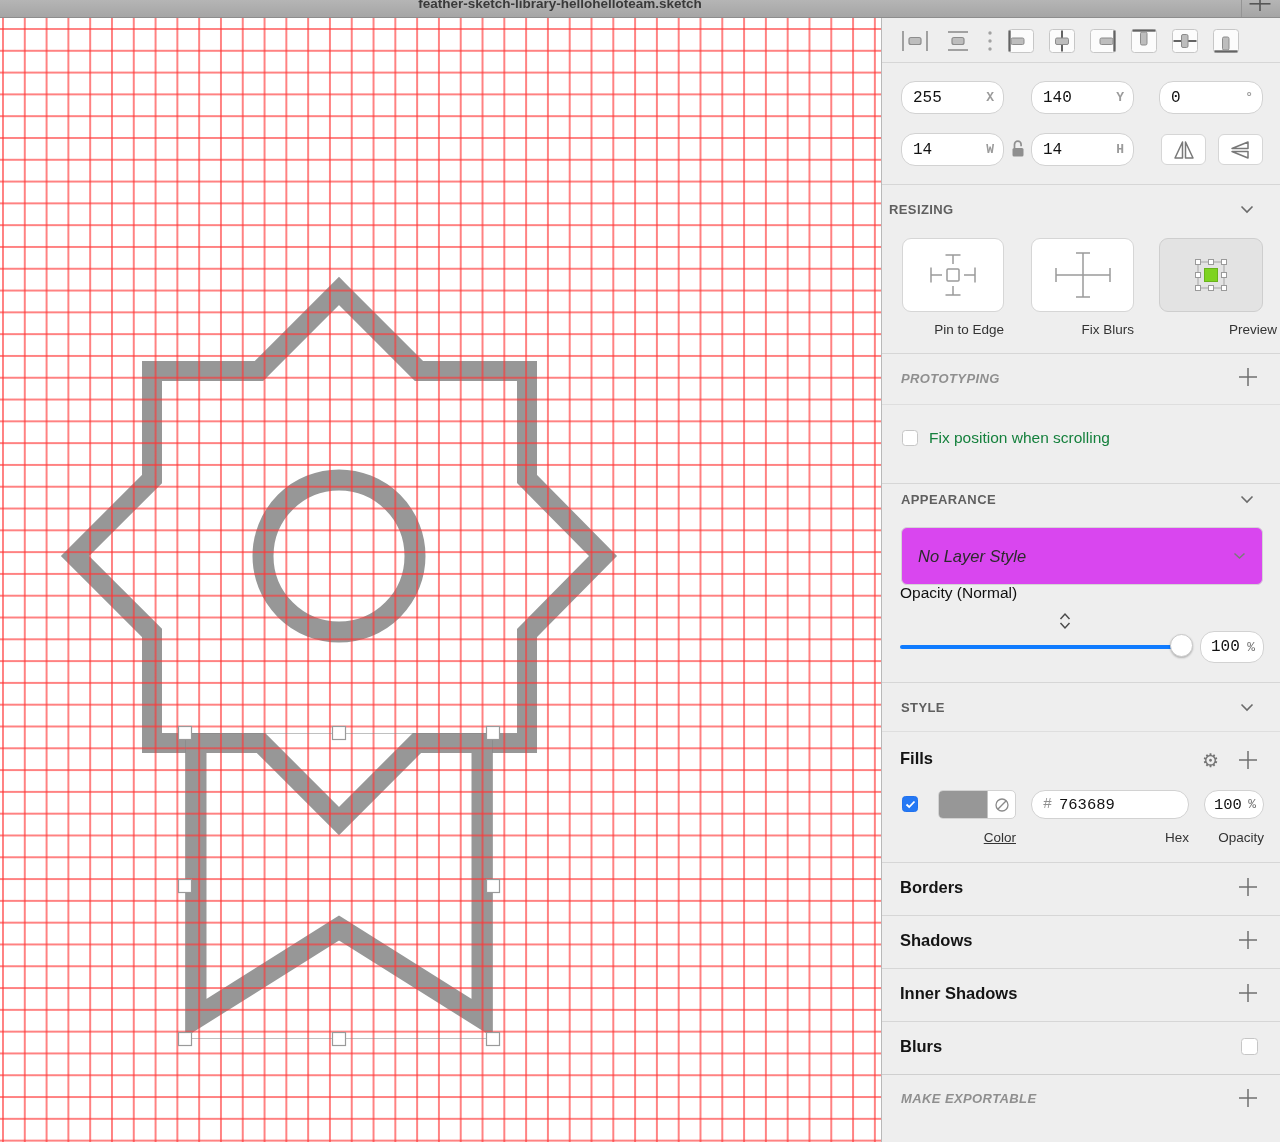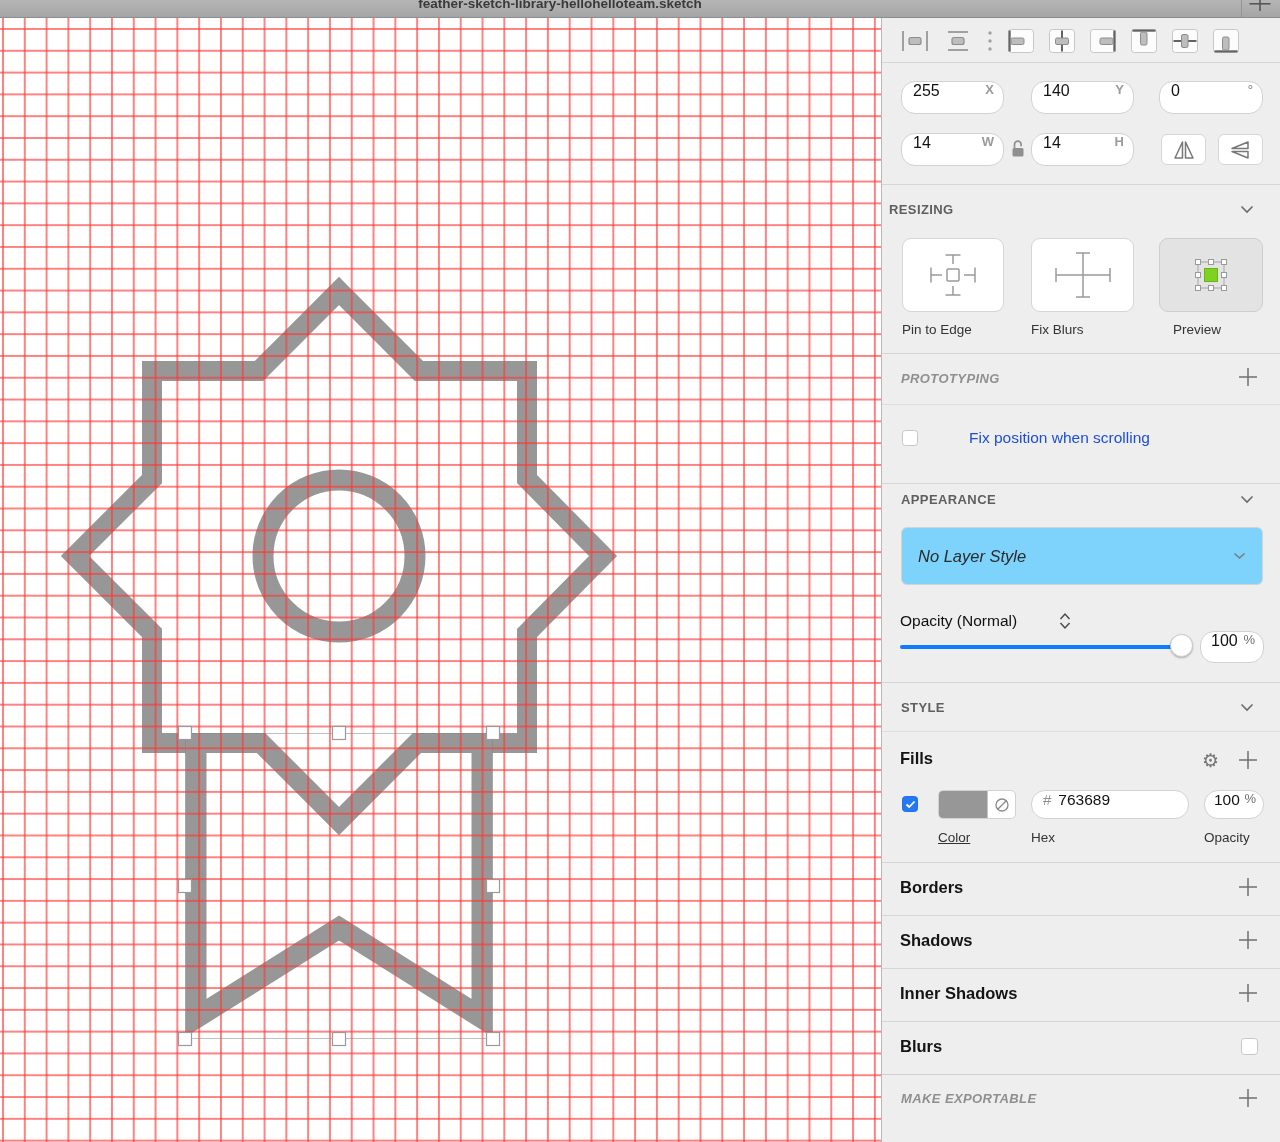--- a/index.html
+++ b/index.html
@@ -29,60 +29,60 @@
   #panel { position:absolute; left:881px; top:18px; width:399px; height:1124px;
            background:#eeeeee; border-left:1px solid #b9b9b9; z-index:10; }
   #panel .divider { position:absolute; left:0; width:399px; height:1px; background:#d6d6d6; }
   #panel .thin    { background:#dedede; }
 
   .hdr { position:absolute; font-size:13px; font-weight:700; letter-spacing:0.4px; color:#5f5f5f; }
   .hdr.dim { color:#8f8f8f;font-style:italic; }
   .rowtitle { position:absolute; font-size:16.5px; font-weight:700; color:#141414; }
 
   .field { position:absolute; height:33px; background:#fff; border:1px solid #d2d2d2;
-           border-radius:14px; display:flex; padding:0 9px 0 11px; }
+           border-radius:14px; display:flex; align-items:center; padding:0 9px 0 11px;font-family:Liberation Mono, monospace; }
   .field .val { flex:1; font-size:16px; color:#111; }
   .field .sfx { font-size:13px; color:#9b9b9b; font-weight:700; }
   .smallfield { height:29px; }
   .smallfield .val { font-size:15.5px; }
 
   .btn { position:absolute; background:#fff; border:1px solid #d6d6d6; border-radius:6px;
          display:flex; align-items:center; justify-content:center; }
   .bigbtn { border-radius:9px; }
 
-  .caption { position:absolute; font-size:13.5px; color:#333; text-align:left; }
+  .caption { position:absolute; font-size:13.5px; color:#333; text-align:right; }
 
   .checkbox { position:absolute; width:16px; height:16px; border-radius:3.5px;
               background:#fff; border:1px solid #c6c6c6; }
   .checkbox.on { background:#2478f4; border-color:#2071ee; display:flex;
                  align-items:center; justify-content:center; }
 
   .plusbtn { position:absolute; width:20px; height:20px; }
   .chev    { position:absolute; width:14px; height:9px; }
 
   .alignrow { position:absolute; left:18px; top:10px; display:flex; align-items:center; gap:13px; }
   .alicon { display:block; }
 
-  #dropdown { position:absolute; left:19px; top:509px; width:362px; height:58px; background:#7dd3fc;
+  #dropdown { position:absolute; left:19px; top:509px; width:362px; height:58px; background:#d946ef;
               border:1px solid #d4d4d4; border-radius:6px; display:flex; align-items:center;
               padding:5px 16px; }
   #dropdown .ddtext { flex:1; font-size:16.5px; font-style:italic; color:#2b2b2b; }
 
   #slider-track { position:absolute; left:18px; top:627px; width:292px; height:4px;
                   border-radius:2px; background:#0f7bff; }
   #slider-thumb { position:absolute; left:288px; top:616px; width:23px; height:23px; border-radius:50%;
                   background:#fff; border:1px solid #c9c9c9; box-shadow:0 1px 2px rgba(0,0,0,0.25); }
 
   .swatchbtn { position:absolute; left:56px; top:772px; width:78px; height:29px; background:#fff;
                border:1px solid #d2d2d2; border-radius:5px; display:flex; overflow:hidden; }
   .swatchbtn .sw { width:49px; height:100%; border-right:1px solid #c4c4c4; }
   .swatchbtn .pat { flex:1; display:flex; align-items:center; justify-content:center; }
 
   .gear { position:absolute; font-size:19px; color:#757575; line-height:1; }
-  .cblabel { position:absolute; font-size:15.5px; color:#1d4ed8;margin-left:40px; }
+  .cblabel { position:absolute; font-size:15.5px; color:#15803d; }
   .oplabel { position:absolute; font-size:15.5px; color:#101010; font-weight:400; }
 </style>
 </head>
 <body>
 
 <div id="titlebar">
   <div class="title">feather-sketch-library-hellohelloteam.sketch</div>
   <div class="tb-sep"></div>
   <svg class="abs" style="left:1246px;top:0;" width="30" height="18">
     <line x1="14" y1="0" x2="14" y2="11" stroke="#565656" stroke-width="1.6"></line>
@@ -277,21 +277,21 @@
   <div class="hdr" style="left:19px; top:474px;">APPEARANCE</div>
   <svg class="chev" style="left:358px; top:477px;" width="14" height="9">
     <polyline points="1.5,1.5 7,7 12.5,1.5" fill="none" stroke="#6b6b6b" stroke-width="1.6"></polyline>
   </svg>
   <div id="dropdown">
     <span class="ddtext">No Layer Style</span>
     <svg width="13" height="8">
       <polyline points="1.5,1.5 6.5,6 11.5,1.5" fill="none" stroke="#7a7a7a" stroke-width="1.5"></polyline>
     </svg>
   </div>
-  <div class="oplabel" style="left:18px; top:594px;">Opacity (Normal)</div>
+  <div class="oplabel" style="left:18px; top:566px;">Opacity (Normal)</div>
   <svg class="abs" style="left:176px; top:593px;" width="14" height="20">
     <polyline points="2.5,8 7,3 11.5,8" fill="none" stroke="#4a4a4a" stroke-width="1.5"></polyline>
     <polyline points="2.5,12 7,17 11.5,12" fill="none" stroke="#4a4a4a" stroke-width="1.5"></polyline>
   </svg>
   <div id="slider-track"></div>
   <div id="slider-thumb"></div>
   <div class="field" style="left:318px; top:613px; width:64px; height:32px; padding:0 8px 0 10px;">
     <span class="val">100</span>
     <span class="sfx" style="font-weight:400; color:#6e6e6e;">%</span>
   </div>

